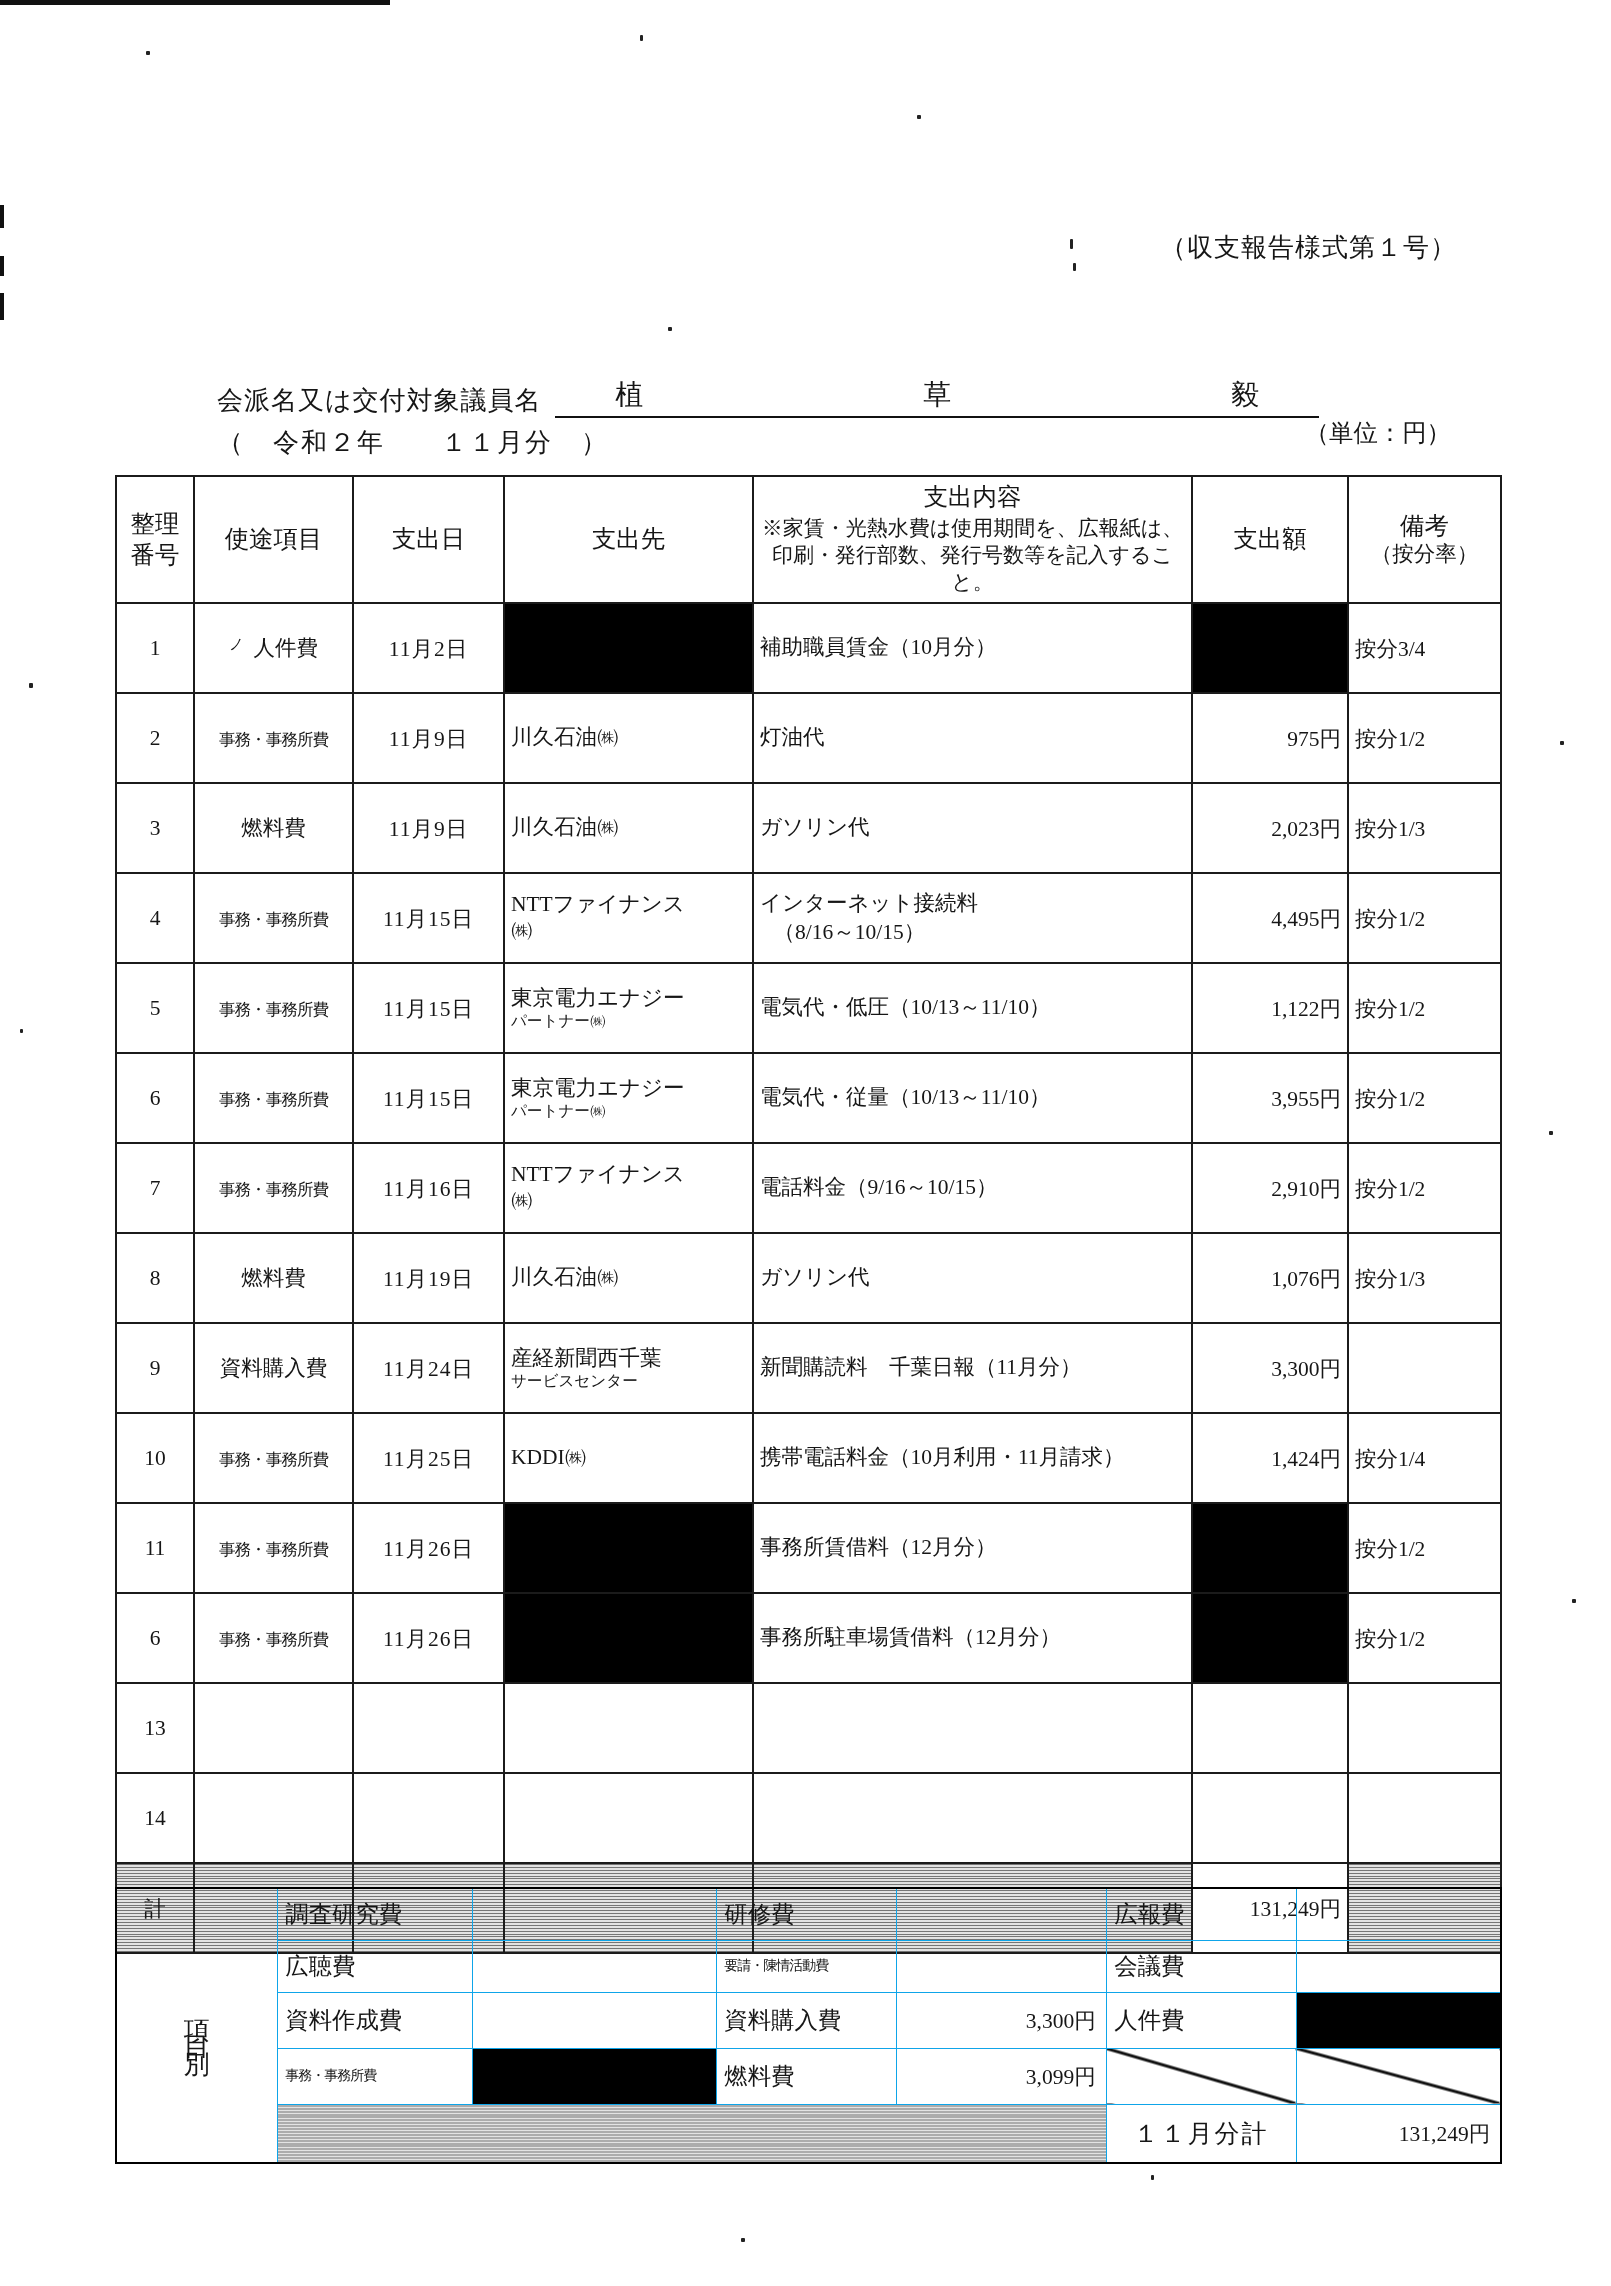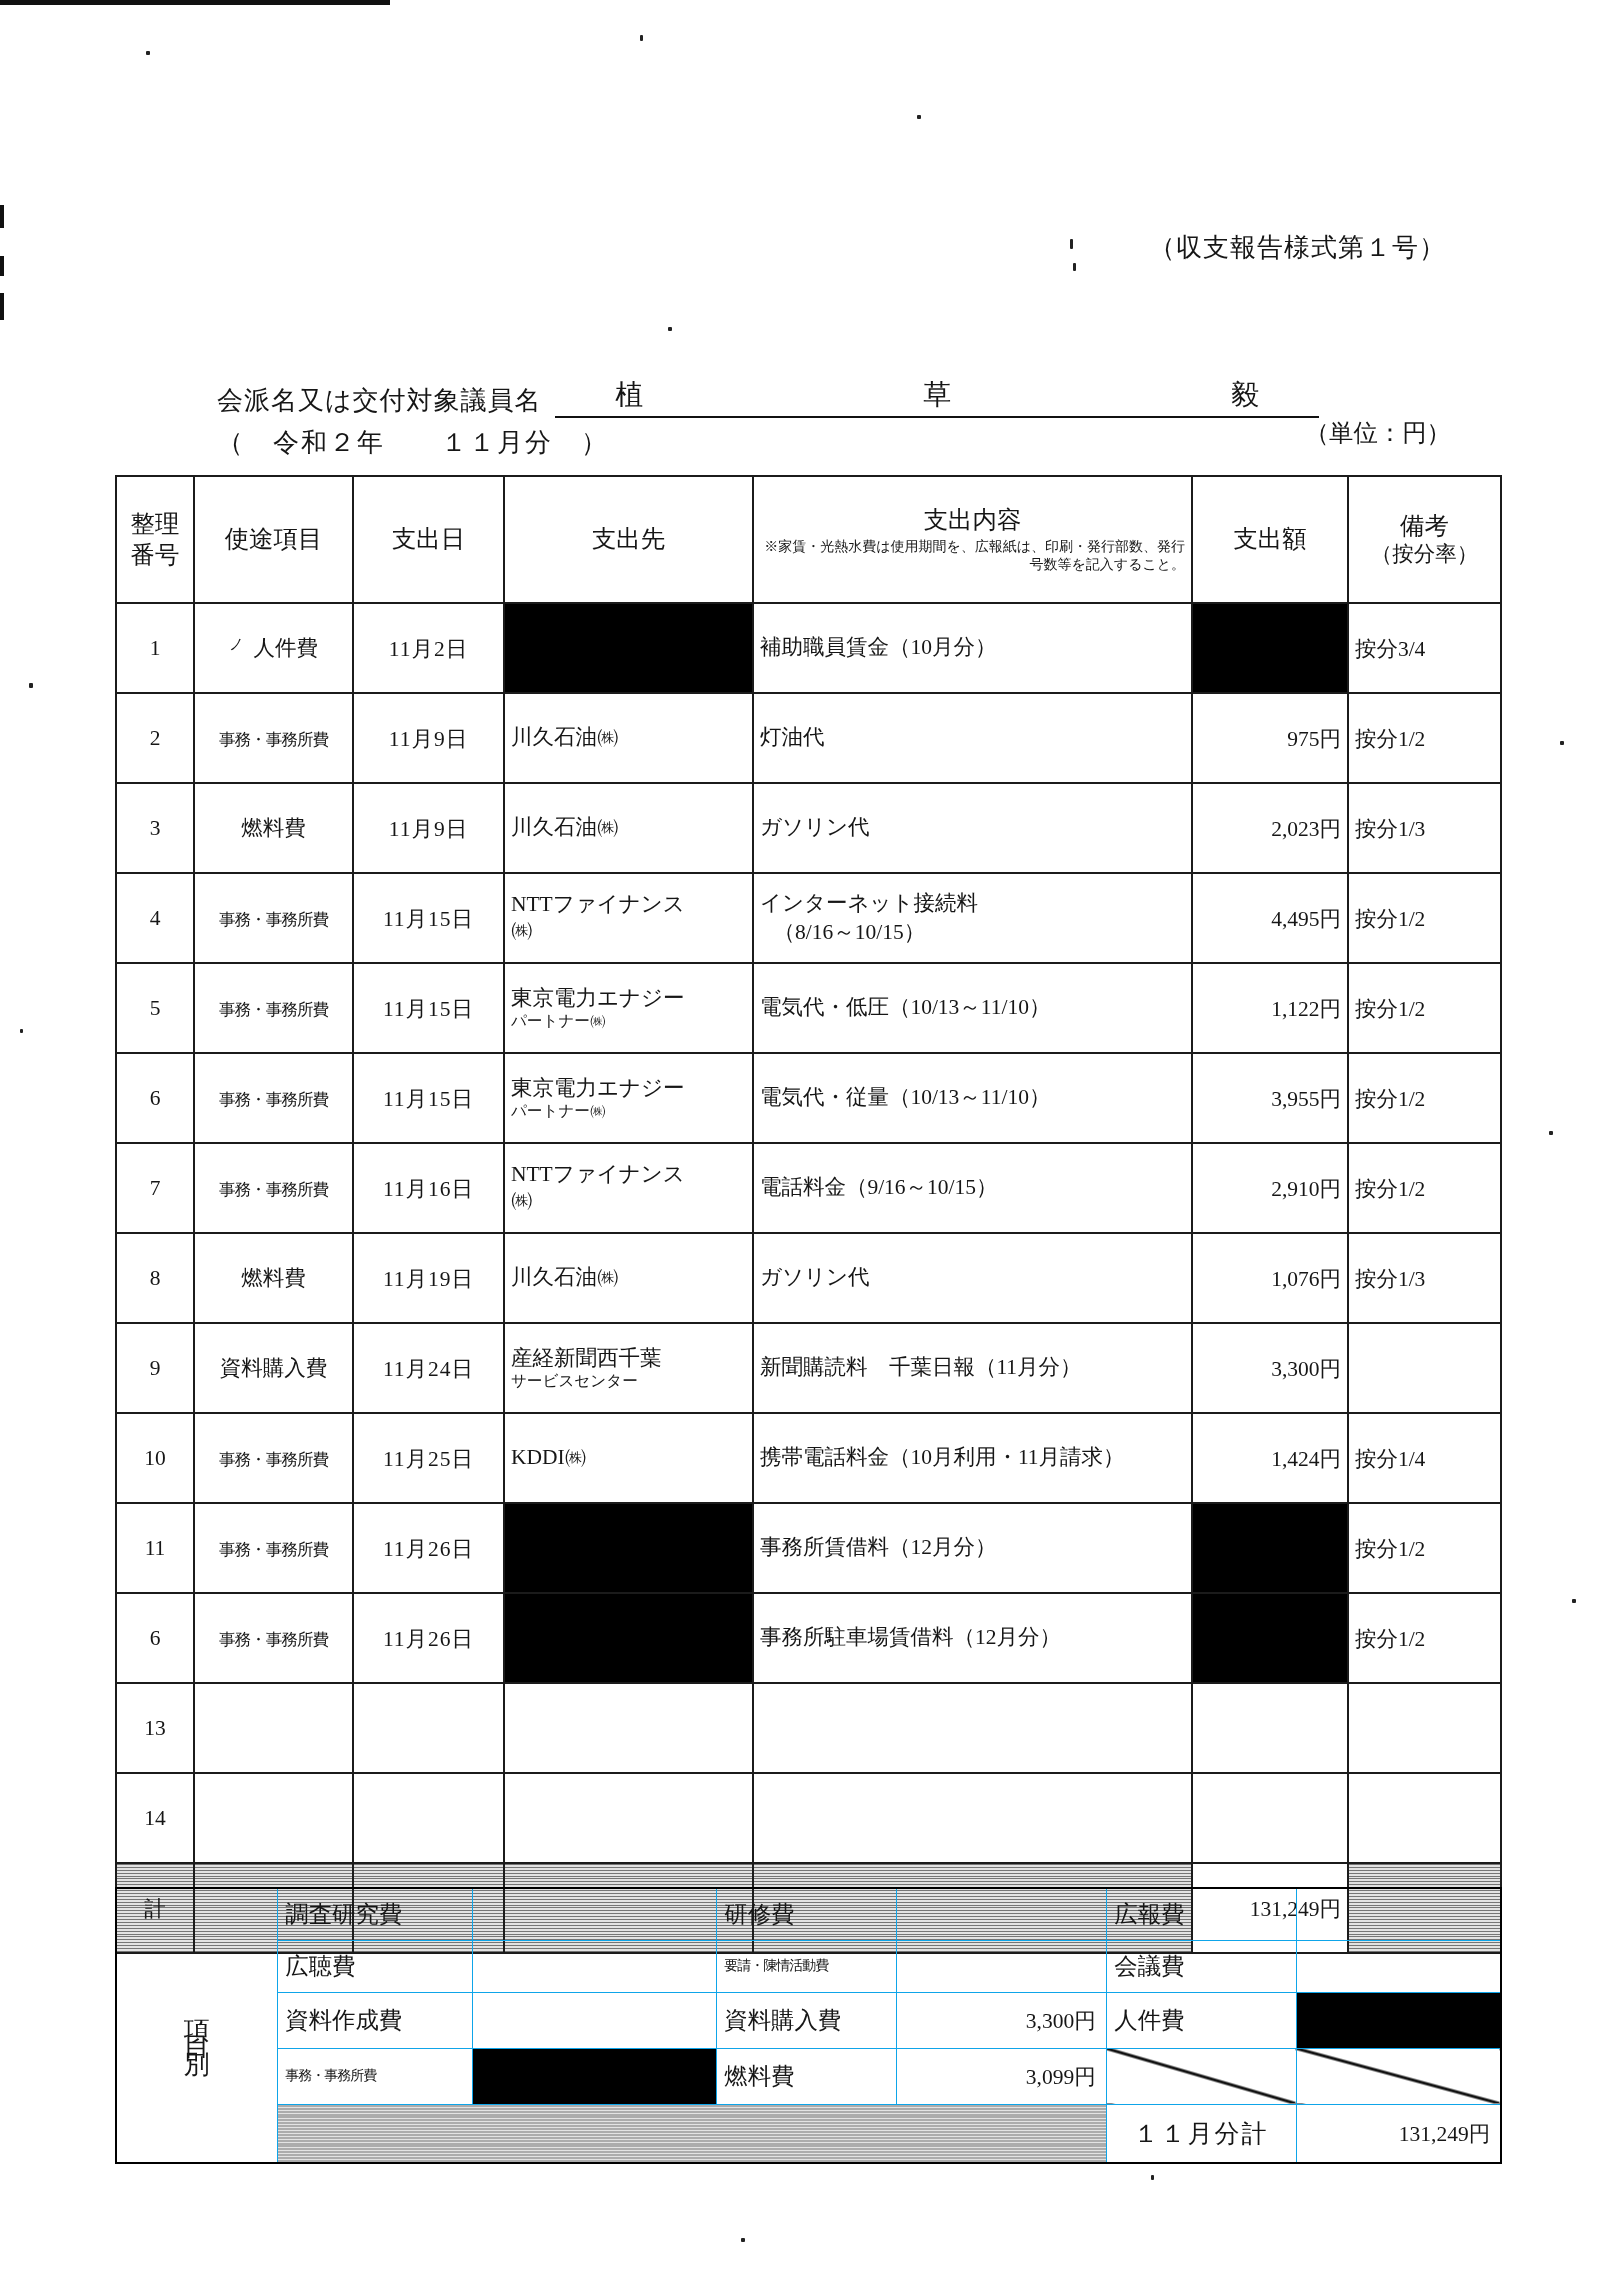--- a/index.html
+++ b/index.html
@@ -2,37 +2,37 @@
 <html><head>
 <meta charset="utf-8">
 <style>
   html,body{margin:0;padding:0;background:#fff;}
   .sheet{position:relative;width:1611px;height:2287px;background:#fff;color:#161616;
          font-family:"Liberation Serif","DejaVu Serif",serif;overflow:hidden;}
   
   .strip{position:absolute;background:#111;}
   .speck{position:absolute;background:#222;border-radius:1px;}
   
-  .form-code{position:absolute;top:230px;right:165px;font-size:26px;letter-spacing:1px;}
+  .form-code{position:absolute;top:230px;right:154px;font-size:26px;letter-spacing:1px;}
   .title{position:absolute;top:269px;left:0;width:100%;text-align:center;font-size:30px;letter-spacing:2.9px;}
   .name-line{position:absolute;top:376px;left:217px;font-size:26px;display:flex;align-items:flex-end;}
   .name-label{letter-spacing:1px;}
   .name-value{display:inline-flex;justify-content:space-between;width:644px;margin-left:13.7px;
               padding:0 60px 2px 60px;border-bottom:2.9px solid #111;font-size:28px;}
   .period-line{position:absolute;top:425px;left:217px;font-size:26px;letter-spacing:2px;}
   .unit{position:absolute;top:417px;right:160px;font-size:24.4px;}
   
   table{border-collapse:collapse;table-layout:fixed;}
   .main{position:absolute;left:115px;top:475px;width:1385px;border:2.9px solid #000;}
   .main th,.main td{border:2px solid #1b1b1b;vertical-align:middle;padding:2px 5.9px;
                     font-weight:normal;overflow:hidden;}
   .main thead th{height:121px;font-size:24.4px;line-height:1.25;text-align:center;}
   .main tbody td{height:84px;font-size:21.5px;}
   .h-detail .h-cap{font-size:24.4px;text-align:center;}
-  .h-detail .h-note{font-size:14px;text-align:right;line-height:1.3;margin-top:2px;}
+  .h-detail .h-note{font-size:21px;text-align:center;line-height:1.3;margin-top:2px;}
   .h-note2{display:block;font-size:21.5px;}
   .c-no{text-align:center;}
   .c-cat{text-align:center;line-height:1.15;}
   .cat-s span.cat{font-size:16.6px;letter-spacing:-1px;}
   .c-date{text-align:center;letter-spacing:1px;}
   .c-payee{text-align:left;padding-left:5.9px;line-height:1.2;}
   .k-small{font-size:15.6px;letter-spacing:0;}
   .c-detail{text-align:left;padding-left:9.8px;line-height:1.35;}
   .d2{padding-left:13.7px;}
   .c-amount{text-align:right;padding-right:7.8px;}

